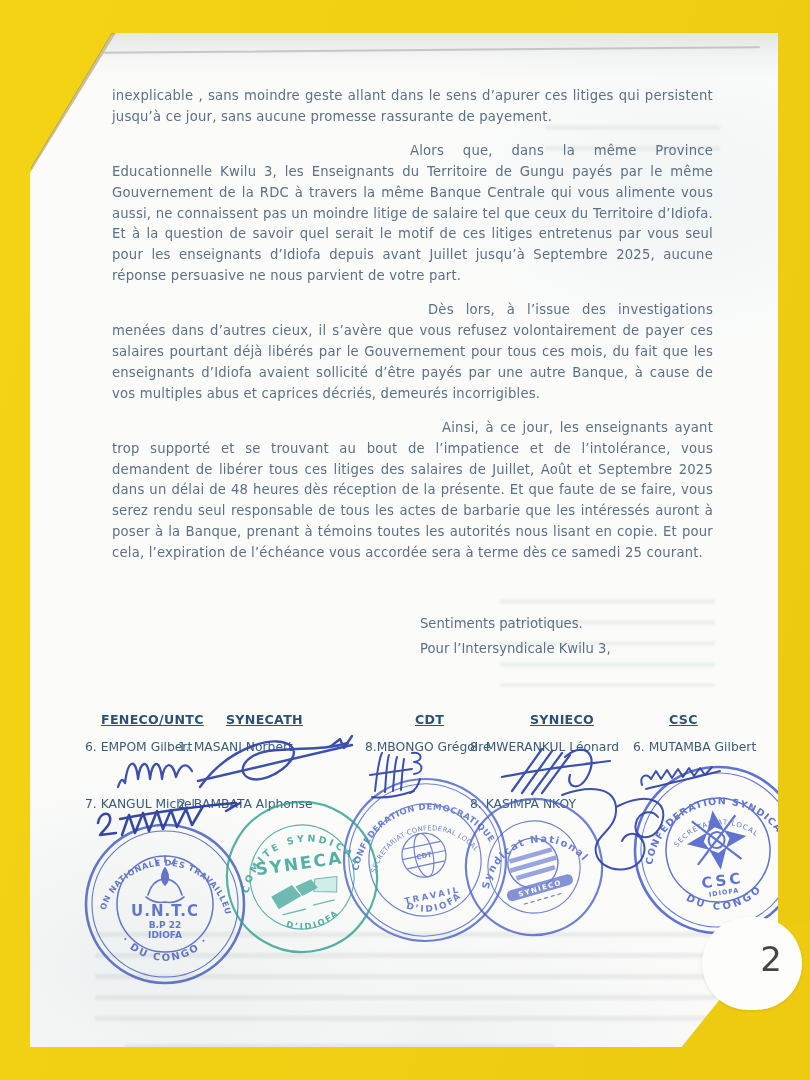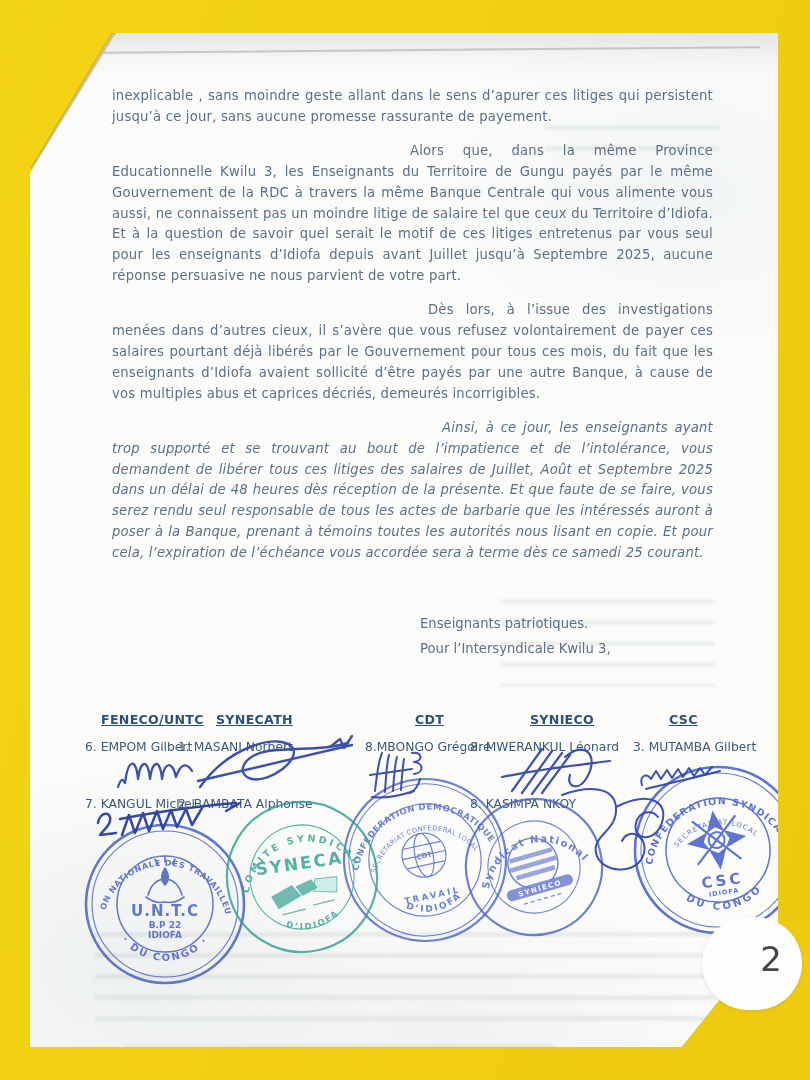--- a/index.html
+++ b/index.html
@@ -20,30 +20,30 @@
   .crease-line{position:absolute;left:70px;top:16px;width:660px;height:2px;
     background:rgba(125,130,134,.38);transform:rotate(-.5deg);border-radius:2px;}
   .fold-strip{position:absolute;left:0;top:0;width:140px;height:190px;pointer-events:none;}
   
   .letter-body{position:absolute;left:82px;top:53px;width:601px;
     color:#5b7086;font-size:13.2px;line-height:20.9px;letter-spacing:.2px;
     text-align:justify;}
   .letter-body p{margin:0 0 13px 0;}
   .ind-1{text-indent:298px;}
   .ind-2{text-indent:316px;}
-  .ind-3{text-indent:330px;font-style:italic;}
+  .ind-3{text-indent:330px;}
   .ind-4{text-indent:336px;}
   .closing{position:absolute;left:390px;top:583px;color:#5b7086;font-size:13.2px;}
   .closing div{margin-bottom:10px;}
   
   .sig-col{position:absolute;color:#3a5a78;font-size:12.3px;}
   .sig-col .org{font-weight:bold;text-decoration:underline;color:#2b5176;font-size:12.6px;letter-spacing:.3px;display:inline-block;}
   .sig-col .member{position:absolute;white-space:nowrap;}
   .col1{left:55px;top:679px;} .col1 .org{margin-left:16px;}
-  .col2{left:148px;top:679px;} .col2 .org{margin-left:38px;}
+  .col2{left:148px;top:679px;} .col2 .org{margin-left:48px;}
   .col3{left:335px;top:679px;} .col3 .org{margin-left:50px;}
   .col4{left:440px;top:679px;} .col4 .org{margin-left:60px;}
   .col5{left:603px;top:679px;} .col5 .org{margin-left:36px;}
   .m1{left:0;top:28px;} .m2{left:0;top:85px;}
   
   .stamp{position:absolute;opacity:.8;}
   .sig-layer{position:absolute;left:0;top:662px;width:748px;height:385px;}
   .bleed{position:absolute;pointer-events:none;opacity:.55;filter:blur(1.3px);
     background:repeating-linear-gradient(180deg,rgba(0,0,0,0) 0 7px,rgba(122,134,128,.22) 7px 12px,rgba(0,0,0,0) 12px 21px);}
   .bleed.green{background:repeating-linear-gradient(180deg,rgba(0,0,0,0) 0 7px,rgba(120,150,125,.20) 7px 12px,rgba(0,0,0,0) 12px 21px);}
@@ -74,21 +74,21 @@
     <div class="bleed" style="left:65px;top:892px;width:620px;height:112px;"></div>
     <div class="bleed" style="left:95px;top:1004px;width:430px;height:28px;"></div>
 
     <div class="letter-body">
       <p>inexplicable , sans moindre geste allant dans le sens d’apurer ces litiges qui persistent jusqu’à ce jour, sans aucune promesse rassurante de payement.</p>
       <p class="ind-1">Alors que, dans la même Province Educationnelle Kwilu 3, les Enseignants du Territoire de Gungu payés par le même Gouvernement de la RDC à travers la même Banque Centrale qui vous alimente vous aussi, ne connaissent pas un moindre litige de salaire tel que ceux du Territoire d’Idiofa. Et à la question de savoir quel serait le motif de ces litiges entretenus par vous seul pour les enseignants d’Idiofa depuis avant Juillet jusqu’à Septembre 2025, aucune réponse persuasive ne nous parvient de votre part.</p>
       <p class="ind-2">Dès lors, à l’issue des investigations menées dans d’autres cieux, il s’avère que vous refusez volontairement de payer ces salaires pourtant déjà libérés par le Gouvernement pour tous ces mois, du fait que les enseignants d’Idiofa avaient sollicité d’être payés par une autre Banque, à cause de vos multiples abus et caprices décriés, demeurés incorrigibles.</p>
       <p class="ind-3">Ainsi, à ce jour, les enseignants ayant trop supporté et se trouvant au bout de l’impatience et de l’intolérance, vous demandent de libérer tous ces litiges des salaires de Juillet, Août et Septembre 2025 dans un délai de 48 heures dès réception de la présente. Et que faute de se faire, vous serez rendu seul responsable de tous les actes de barbarie que les intéressés auront à poser à la Banque, prenant à témoins toutes les autorités nous lisant en copie. Et pour cela, l’expiration de l’échéance vous accordée sera à terme dès ce samedi 25 courant.</p>
     </div>
     <div class="closing">
-      <div>Enseignants patriotiques.</div>
+      <div>Sentiments patriotiques.</div>
       <div>Pour l’Intersyndicale Kwilu 3,</div>
     </div>
 
     <div class="sig-col col1">
       <span class="org">FENECO/UNTC</span>
       <span class="member m1">6. EMPOM Gilbert</span>
       <span class="member m2">7. KANGUL Michel</span>
     </div>
     <div class="sig-col col2">
       <span class="org">SYNECATH</span>
@@ -99,21 +99,21 @@
       <span class="org">CDT</span>
       <span class="member m1">8.MBONGO Grégoire</span>
     </div>
     <div class="sig-col col4">
       <span class="org">SYNIECO</span>
       <span class="member m1">8. MWERANKUL Léonard</span>
       <span class="member m2">8. KASIMPA NKOY</span>
     </div>
     <div class="sig-col col5">
       <span class="org">CSC</span>
-      <span class="member m1">3. MUTAMBA Gilbert</span>
+      <span class="member m1">6. MUTAMBA Gilbert</span>
     </div>
 
     <svg class="stamp" style="left:45px;top:779px;" width="180" height="180" viewBox="0 0 180 180">
       <defs>
         <path id="u-top" d="M 30,100 A 62,62 0 0 1 150,100"></path>
         <path id="u-bot" d="M 40,118 A 56,56 0 0 0 140,118"></path>
       </defs>
       <g stroke="#3f58bb" fill="none">
         <circle cx="90" cy="92" r="79" stroke-width="2.6"></circle>
         <circle cx="90" cy="92" r="73" stroke-width="1.1"></circle>

